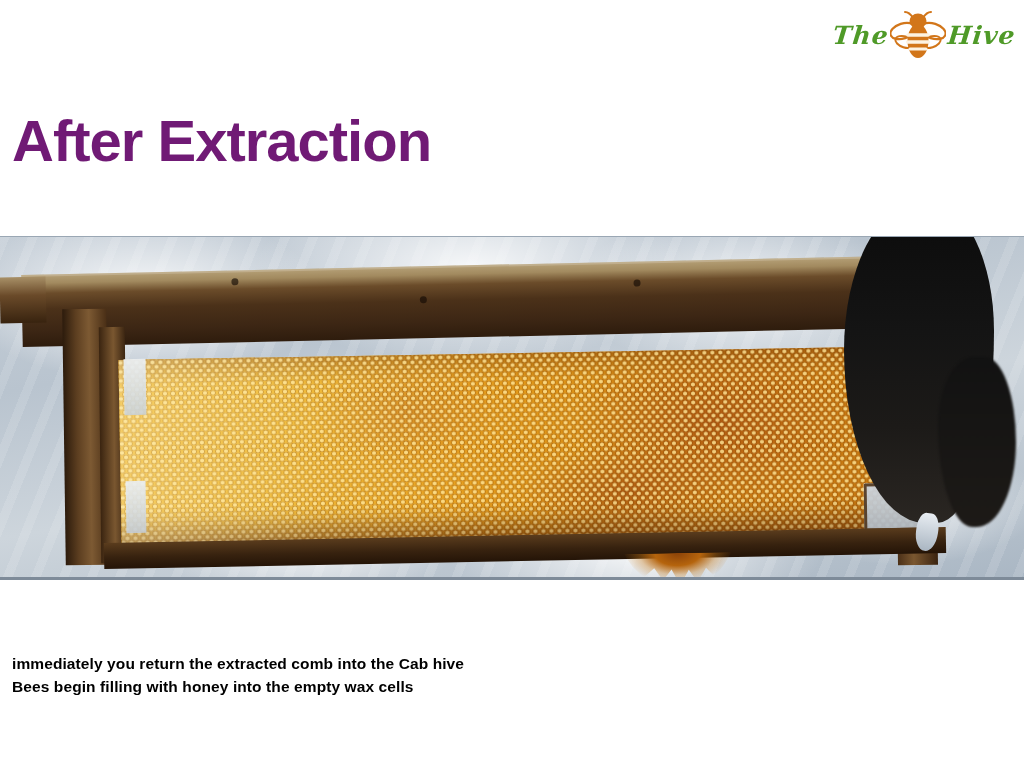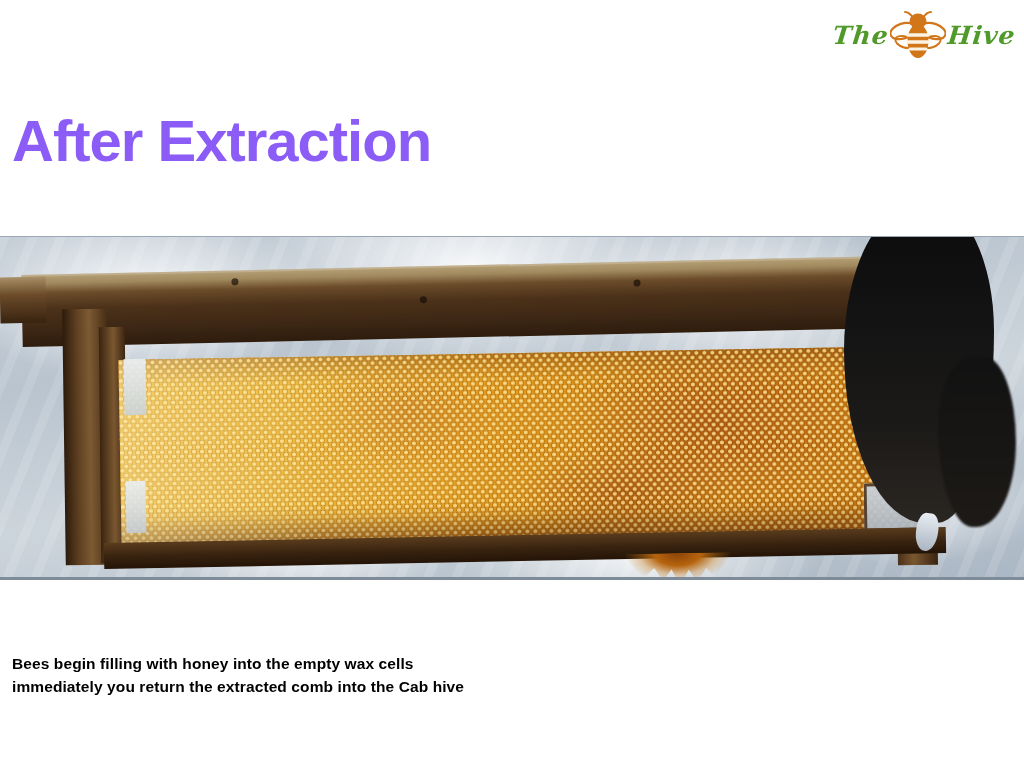--- a/index.html
+++ b/index.html
@@ -51,21 +51,21 @@
     flex: 0 0 auto;
   }
 
   
   .title {
     position: absolute;
     left: 12px;
     top: 72px;
     font-size: 58px;
     font-weight: bold;
-    color: #8b5cf6;
+    color: #701a75;
     letter-spacing: -1px;
     line-height: 1.05;
     white-space: nowrap;
   }
 
   
   .photo {
     position: absolute;
     left: 0;
     top: 236px;
@@ -357,17 +357,17 @@
       <div class="bottombar"></div>
       <div class="comb-drip"></div>
     </div>
 
     <div class="silhouette"></div>
     <div class="silhouette2"></div>
     <div class="silhouette-hl"></div>
   </div>
 
   <div class="caption">
+    <span class="caption-line">immediately you return  the extracted comb  into the Cab hive</span>
     <span class="caption-line">Bees begin filling with honey into the empty wax cells</span>
-    <span class="caption-line">immediately you return  the extracted comb  into the Cab hive</span>
   </div>
 
 </div>
 
 </body></html>

